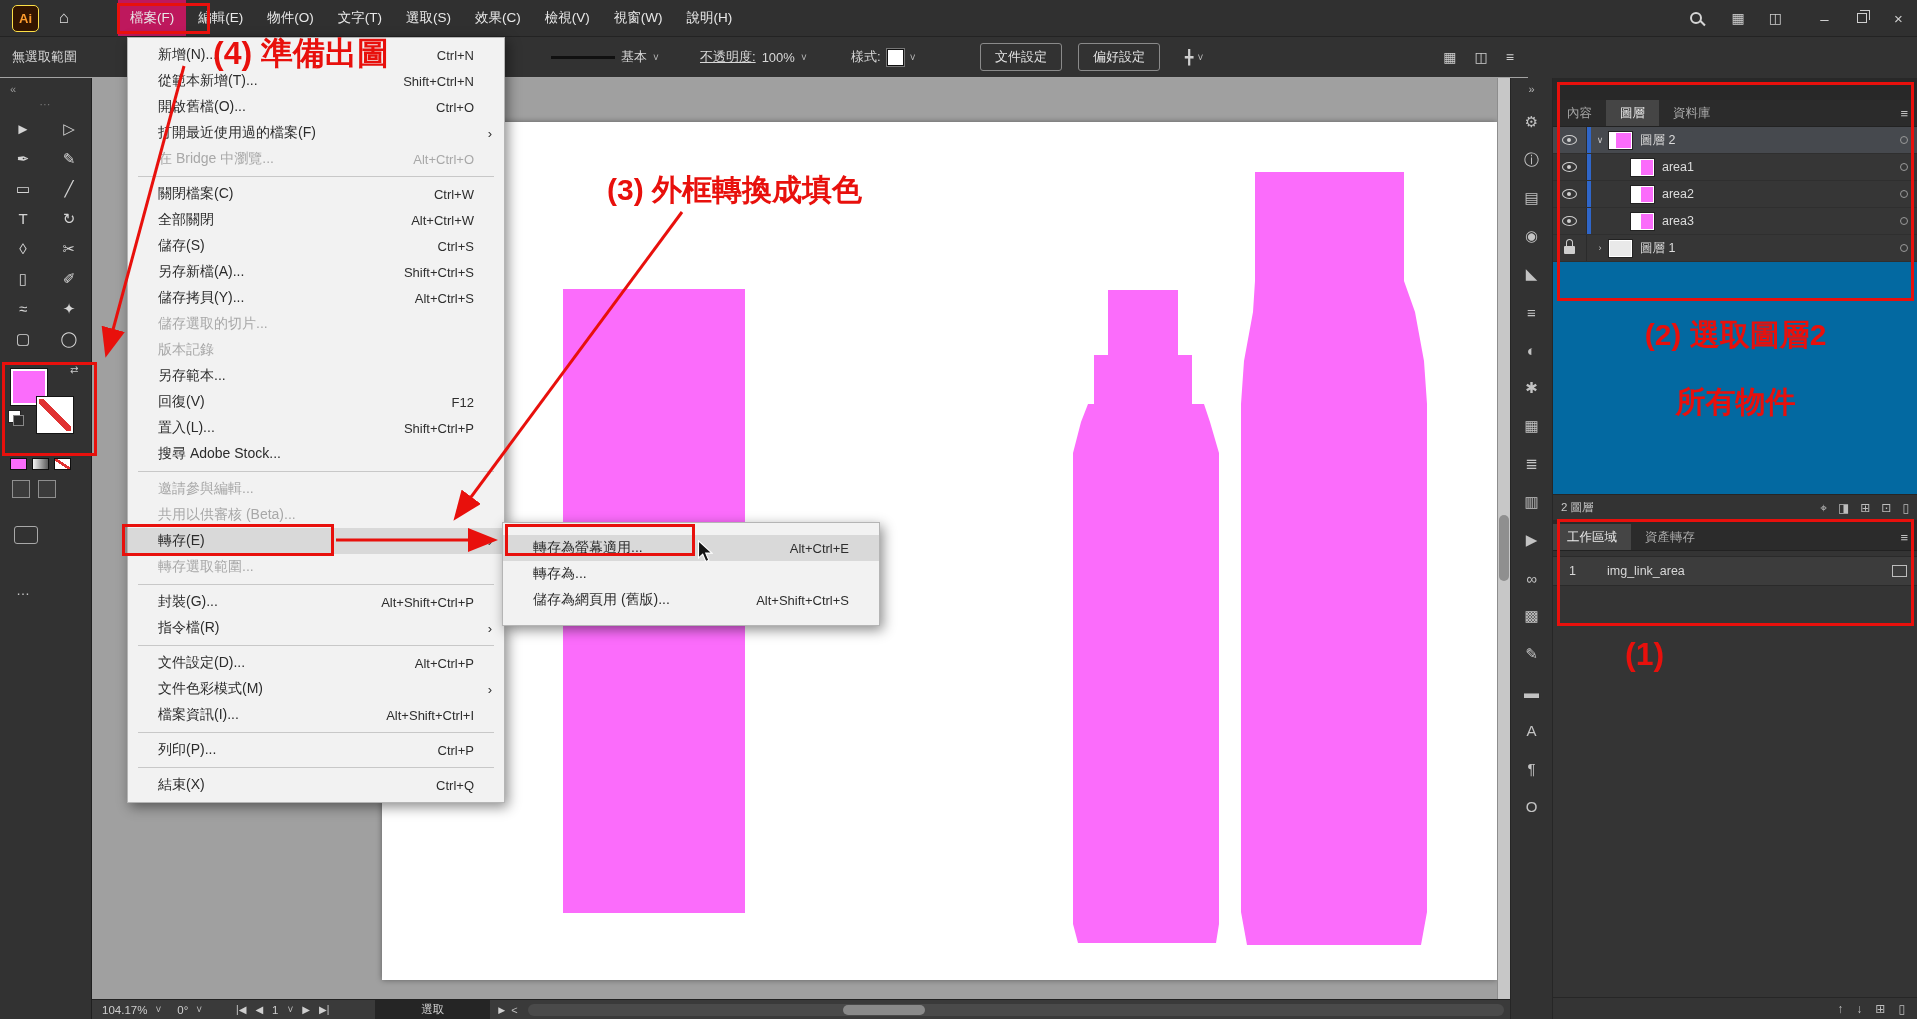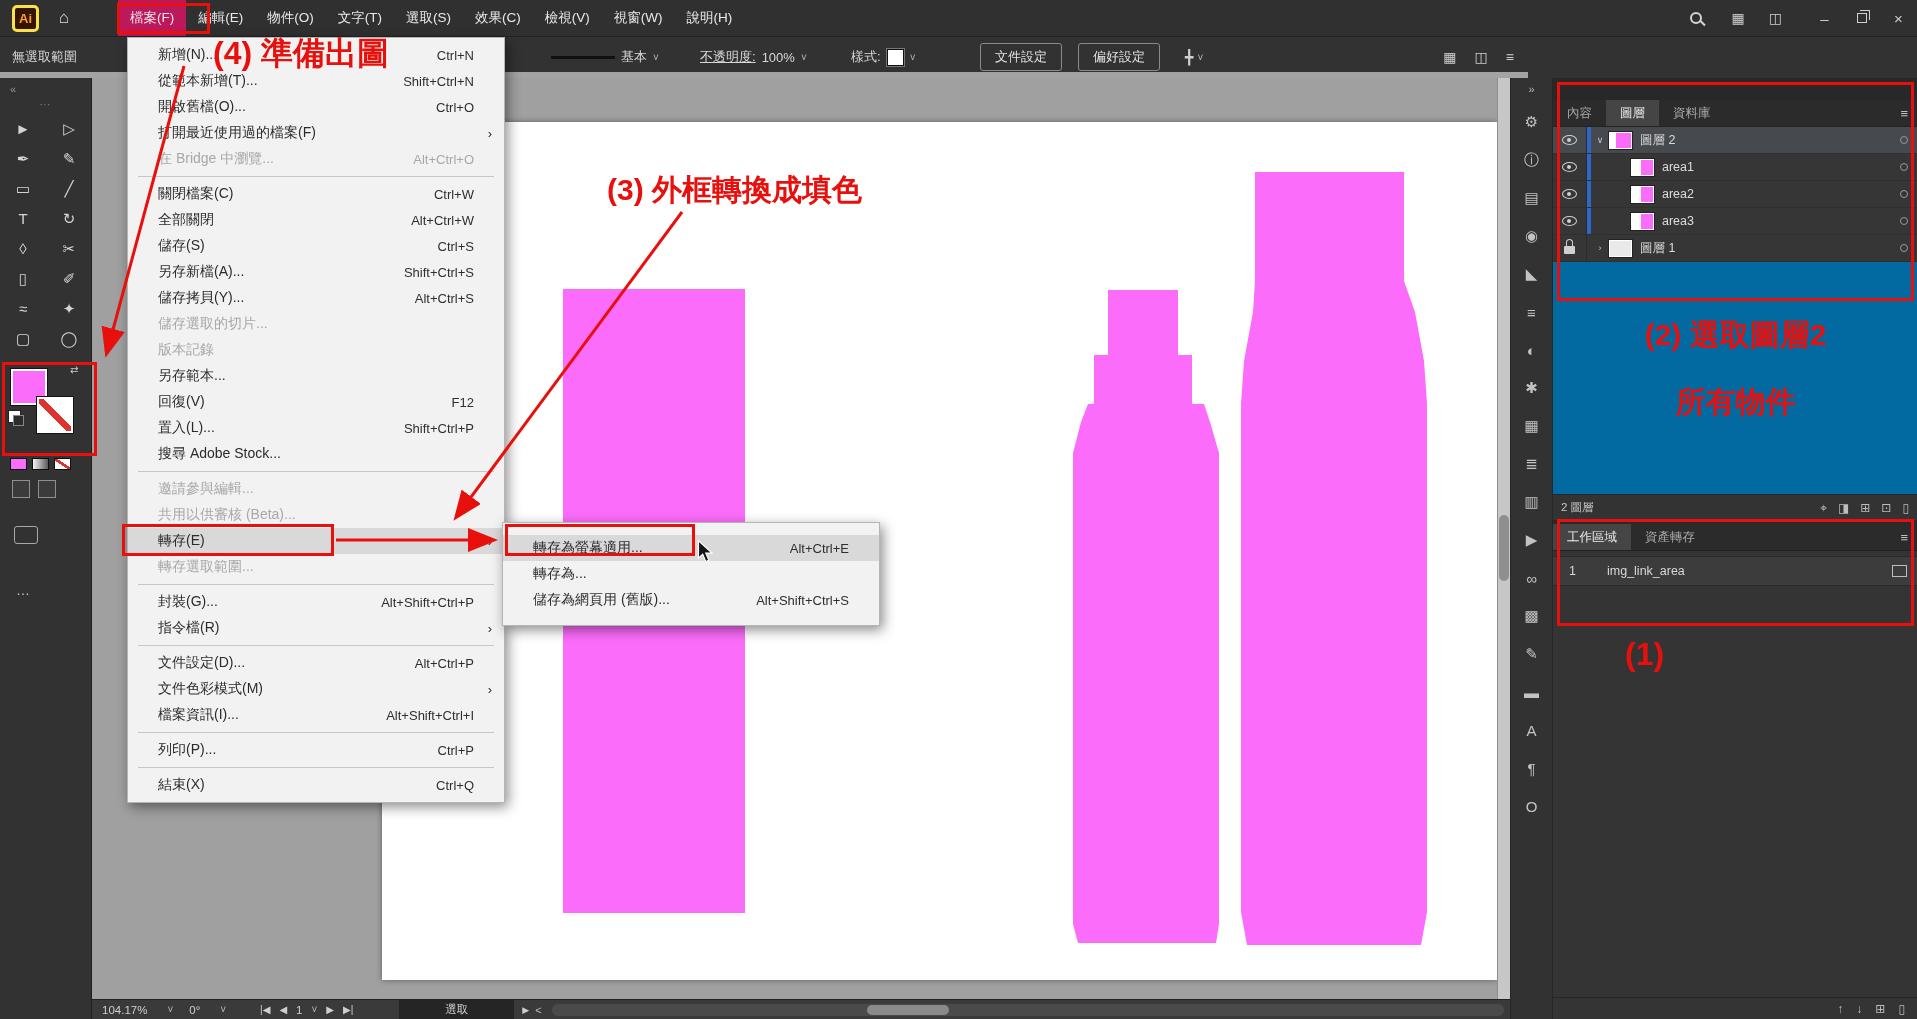--- a/index.html
+++ b/index.html
@@ -2,35 +2,35 @@
 <html><head>
 <meta charset="utf-8">
 <style>
   *{margin:0;padding:0;box-sizing:border-box}
   html,body{background:#555}
   body{font-family:"Liberation Sans","DejaVu Sans",sans-serif;-webkit-font-smoothing:antialiased}
   .app{position:relative;width:1917px;height:1019px;background:#323232;overflow:hidden;color:#d6d6d6;font-size:13px}
 
   
   .menubar{position:absolute;left:0;top:0;width:1917px;height:37px;background:#303030;border-bottom:1px solid #232323;display:flex;align-items:center;z-index:10}
-  .ai-logo{width:27px;height:27px;margin-left:12px;border-radius:5px;background:#331500;color:#ff9d2e;border:3px solid #fde047;font-weight:bold;font-size:13px;display:flex;align-items:center;justify-content:center}
+  .ai-logo{width:27px;height:27px;margin-left:12px;border-radius:5px;background:#331500;color:#ff9d2e;border:1px solid #fde047;font-weight:bold;font-size:13px;display:flex;align-items:center;justify-content:center}
   .home-icon{margin-left:15px;width:20px;font-size:17px;color:#e0e0e0;text-align:center}
   .menu-items{display:flex;margin-left:44px;height:100%}
   .menu-item{padding:0 12px;display:flex;align-items:center;font-size:13.5px;color:#e8e8e8;cursor:default}
   .menu-item.active{background:#be185d}
   .menubar-right{margin-left:auto;display:flex;align-items:center;height:100%}
   .search-icon{width:12px;height:12px;border:2px solid #d5d5d5;border-radius:50%;position:relative;margin-right:30px}
   .search-icon::after{content:'';position:absolute;width:7px;height:2px;background:#d5d5d5;right:-6px;bottom:-2px;transform:rotate(45deg)}
   .mb-icon{color:#cfcfcf;font-size:14px;margin-right:24px}
   .win-btn{width:37px;height:100%;display:flex;align-items:center;justify-content:center;color:#cfcfcf;font-size:15px}
   .restore-icon{width:10px;height:10px;border:1.5px solid #cfcfcf;position:relative}
   .restore-icon::before{content:'';position:absolute;left:2px;top:-4.5px;width:9px;height:9px;border:1.5px solid #cfcfcf;border-left:none;border-bottom:none}
 
   
-  .controlbar{position:absolute;left:0;top:37px;width:1528px;height:41px;background:#323232;border-bottom:6px solid #a3a3a3;z-index:5}
+  .controlbar{position:absolute;left:0;top:37px;width:1528px;height:41px;background:#323232;border-bottom:1px solid #a3a3a3;z-index:5}
   .cb{position:absolute;top:0;height:40px;display:flex;align-items:center;gap:6px;color:#d8d8d8;font-size:13px}
   .cb-nosel{left:12px}
   .cb-stroke{left:551px}
   .stroke-line{width:64px;height:3px;background:#101010}
   .chev{font-size:10px;color:#bdbdbd}
   .cb-opacity{left:700px}
   .cb-opacity .u{text-decoration:underline}
   .cb-style{left:851px}
   .style-swatch{width:17px;height:17px;background:#fff;border:1px solid #111;box-shadow:0 0 0 1px #777}
   .cb-btn{border:1px solid #8a8a8a;border-radius:3px;padding:4px 14px;color:#e2e2e2;font-size:13px;background:transparent}
@@ -63,21 +63,21 @@
 
   
   .canvas{position:absolute;left:92px;top:78px;width:1418px;height:921px;background:#a0a0a0;overflow:hidden;z-index:1}
   .artboard{position:absolute;left:290px;top:44px;width:1115px;height:858px;background:#ffffff;box-shadow:0 0 6px rgba(0,0,0,.4)}
   .artboard svg{position:absolute;left:0;top:0;width:100%;height:100%}
   .v-scroll{position:absolute;right:0;top:0;bottom:0;width:13px;background:#c7c7c7;border-left:1px solid #8d8d8d}
   .v-thumb{position:absolute;left:1px;right:1px;top:437px;height:66px;background:#8f8f8f;border-radius:6px}
 
   
   .statusbar{position:absolute;left:92px;top:999px;width:1418px;height:20px;background:#3a3a3a;border-top:1px solid #222;display:flex;align-items:center;font-size:11.5px;color:#cfcfcf;z-index:6}
-  .sb-item{display:flex;align-items:center;gap:20px}
+  .sb-item{display:flex;align-items:center;gap:8px}
   .sb-zoom{margin-left:10px}
   .sb-angle{margin-left:16px}
   .sb-nav{margin-left:34px;gap:9px;font-size:10px}
   .sb-nav .n{font-size:11.5px}
   .tool-hint{margin-left:46px;height:100%;background:#252525;display:flex;align-items:center;padding:10px 46px;color:#d0d0d0}
   .sb-play{margin-left:8px;font-size:9px}
   .sb-back{margin-left:6px;font-size:11px;color:#bdbdbd}
   .h-scroll{flex:1;height:12px;margin:0 6px 0 10px;background:#4a4a4a;border-radius:6px;position:relative}
   .h-thumb{position:absolute;top:1px;bottom:1px;left:315px;width:82px;background:#8a8a8a;border-radius:5px}
 

